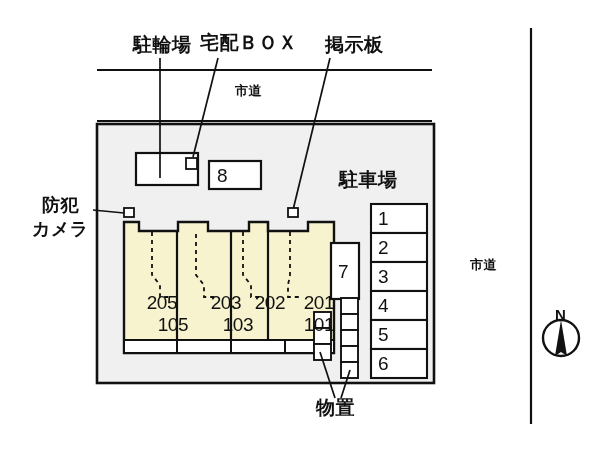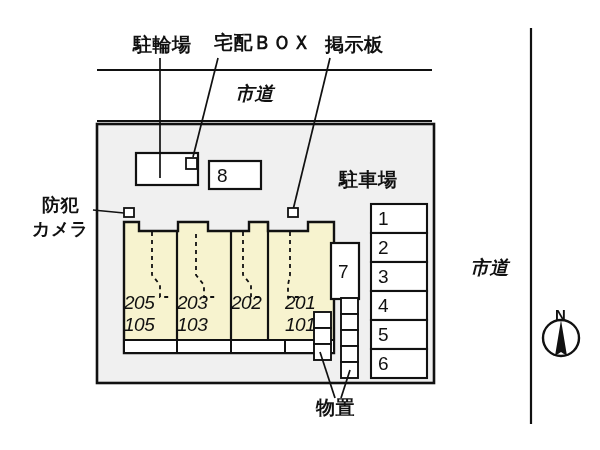--- a/index.html
+++ b/index.html
@@ -26,33 +26,32 @@
     position: absolute;
     font-family: "Liberation Sans", "DejaVu Sans", sans-serif;
     color: #111111;
     white-space: nowrap;
     line-height: 1.05;
     font-weight: bold;
     letter-spacing: 0.5px;
     padding-left: 6px;
   }
   .lbl-top       { font-size: 19px; }
-  .lbl-road      { font-size: 19px; font-style: italic; }
+  .lbl-road      { font-size: 13px; }
   .lbl-cam       { font-size: 18px; line-height: 1.12; }
   .lbl-parking   { font-size: 19px; }
   .lbl-storage   { font-size: 19px; }
   .unit-txt {
     position: absolute;
     font-size: 19px;
     font-weight: normal;
     color: #111111;
-    text-align: left;
+    text-align: right;
     letter-spacing: -0.5px;
     font-family: "Liberation Sans", "DejaVu Sans", sans-serif;
-    font-style: italic;
   }
   .stall-txt {
     position: absolute;
     font-size: 19px;
     font-weight: normal;
     color: #111111;
     font-family: "Liberation Sans", "DejaVu Sans", sans-serif;
   }
   .compass-n {
     position: absolute;
@@ -151,21 +150,21 @@
 
     <g>
       <circle cx="561" cy="338" r="18" fill="#ffffff" stroke="#111111" stroke-width="2.4"></circle>
       <polygon points="561,320 567,356 561,352 555,356" fill="#111111"></polygon>
     </g>
 
   </svg>
 
   <div class="lbl lbl-top" style="left:127px; top:35px;">駐輪場</div>
 
-  <div class="lbl lbl-top" style="left:208px; top:33px;">宅配ＢＯＸ</div>
+  <div class="lbl lbl-top" style="left:194px; top:33px;">宅配ＢＯＸ</div>
 
   <div class="lbl lbl-top" style="left:319px; top:35px;text-align:right;">掲示板</div>
 
   <div class="lbl lbl-road" style="left:229px; top:84px;">市道</div>
 
   <div class="lbl lbl-road" style="left:464px; top:258px;">市道</div>
 
   <div class="lbl lbl-cam" style="left:36px; top:195px;">防犯</div>
   <div class="lbl lbl-cam" style="left:26px; top:219px;">カメラ</div>
 

